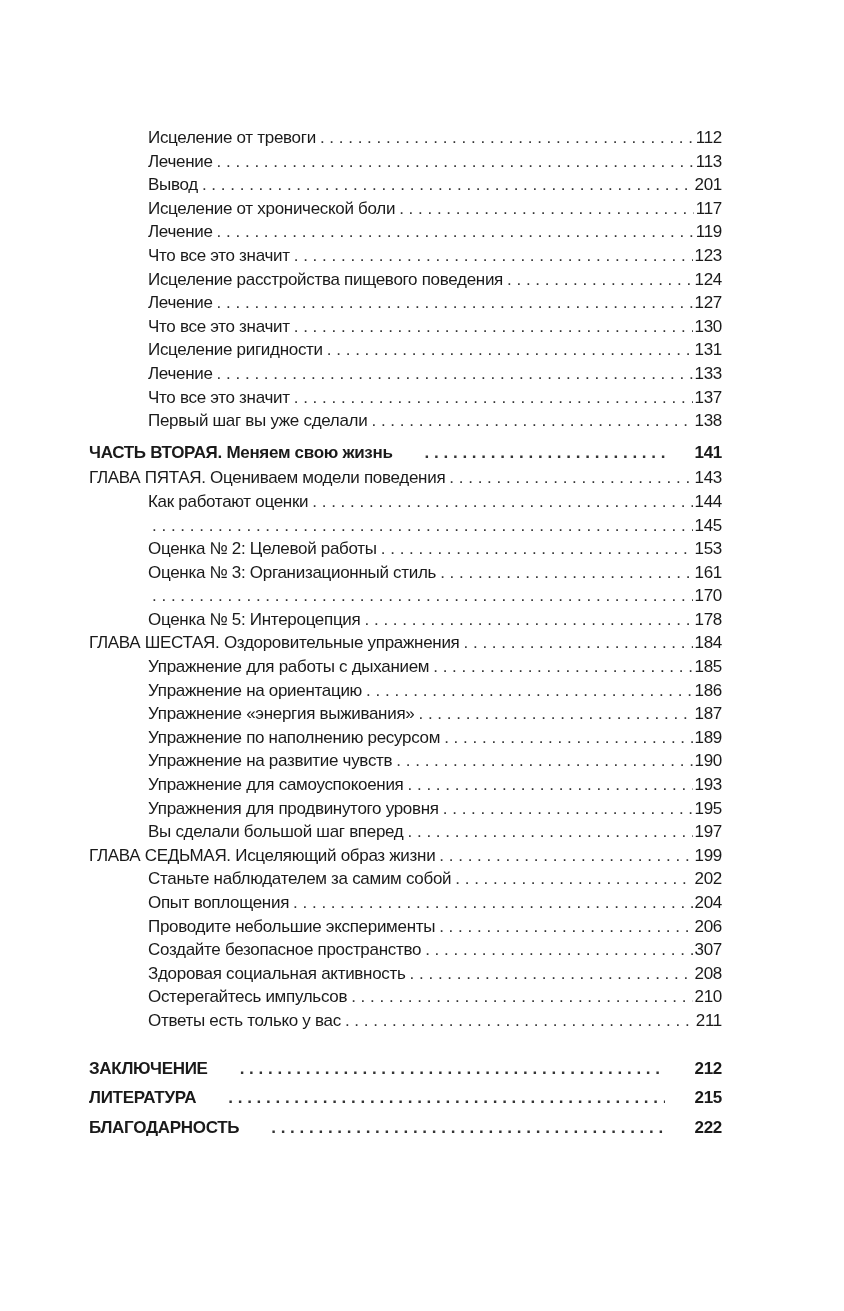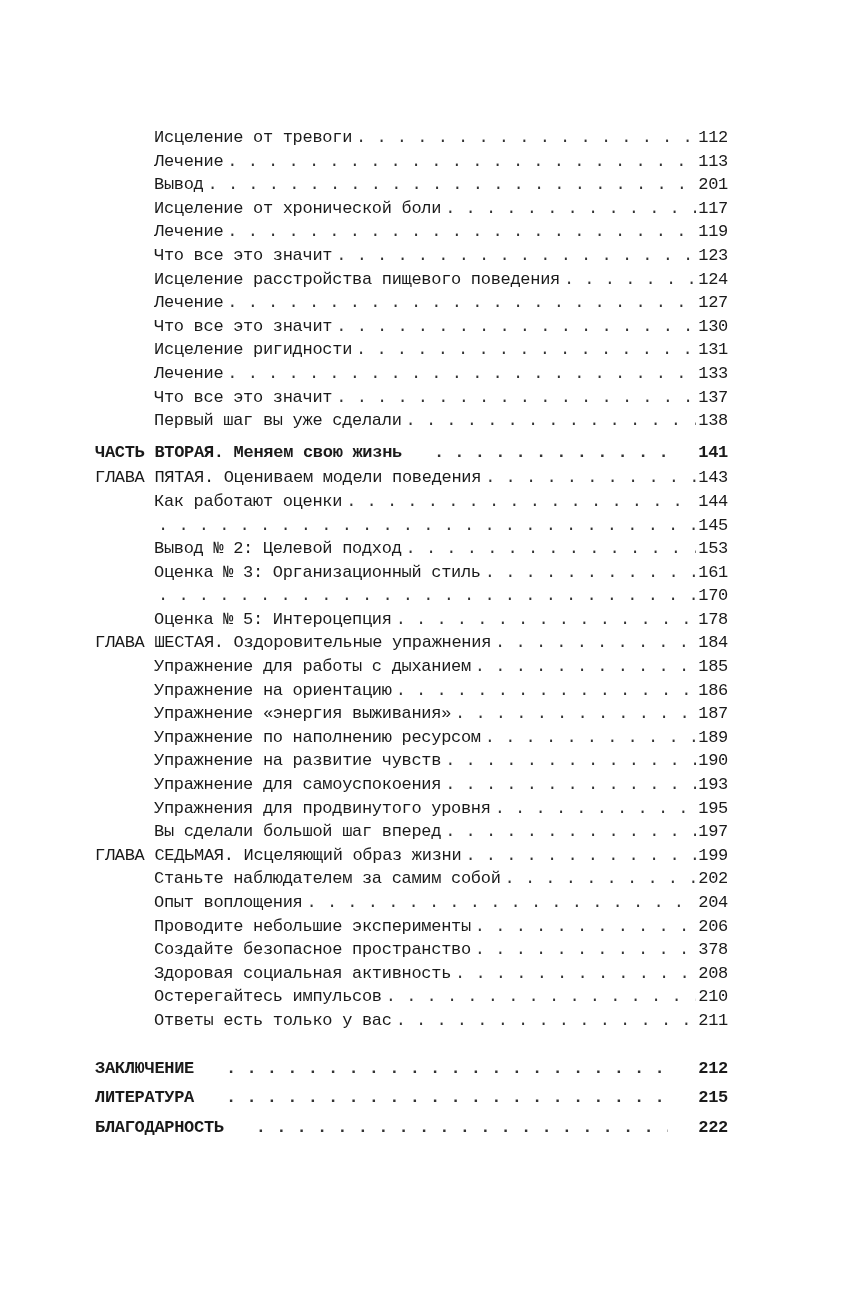--- a/index.html
+++ b/index.html
@@ -1,18 +1,18 @@
 <!DOCTYPE html>
 <html><head>
 <meta charset="utf-8">
 <style>
   html, body { margin: 0; padding: 0; background: #ffffff; }
   body { width: 844px; height: 1311px; position: relative; overflow: hidden;
          font-family: "Liberation Sans", sans-serif; color: #1a1a1a; }
-  .toc { position: absolute; left: 95px; top: 126px; width: 633px; font-family: Liberation Mono, monospace; }
+  .toc { position: absolute; left: 89px; top: 126px; width: 633px; }
   .row { display: flex; align-items: baseline; height: 23.6px; font-size: 17px;
          line-height: 23.6px; white-space: nowrap; letter-spacing: -0.3px; }
   .row.l2 { padding-left: 59px; }
   .row.bold { font-weight: bold; gap: 28px; }
   .row.part { margin-top: 8px; margin-bottom: 2px; }
   .row.final { margin-top: 6px; }
   .row.final.first { margin-top: 24px; }
   .title { flex: 0 0 auto; }
   .dots { flex: 1 1 auto; overflow: hidden; margin: 0 2px 0 4px; color: #333;
           letter-spacing: 2.6px; font-weight: normal; }
@@ -102,21 +102,21 @@
     <div class="row l2">
       <span class="title">Как работают оценки</span>
       <span class="dots"></span>
       <span class="page">144</span>
     </div>
     <div class="row l2">
       <span class="dots"></span>
       <span class="page">145</span>
     </div>
     <div class="row l2">
-      <span class="title">Вывод № 2: Целевой подход</span>
+      <span class="title">Оценка № 2: Целевой работы</span>
       <span class="dots"></span>
       <span class="page">153</span>
     </div>
     <div class="row l2">
       <span class="title">Оценка № 3: Организационный стиль</span>
       <span class="dots"></span>
       <span class="page">161</span>
     </div>
     <div class="row l2">
       <span class="dots"></span>
@@ -188,21 +188,21 @@
       <span class="page">204</span>
     </div>
     <div class="row l2">
       <span class="title">Проводите небольшие эксперименты</span>
       <span class="dots"></span>
       <span class="page">206</span>
     </div>
     <div class="row l2">
       <span class="title">Создайте безопасное пространство</span>
       <span class="dots"></span>
-      <span class="page">378</span>
+      <span class="page">307</span>
     </div>
     <div class="row l2">
       <span class="title">Здоровая социальная активность</span>
       <span class="dots"></span>
       <span class="page">208</span>
     </div>
     <div class="row l2">
       <span class="title">Остерегайтесь импульсов</span>
       <span class="dots"></span>
       <span class="page">210</span>

